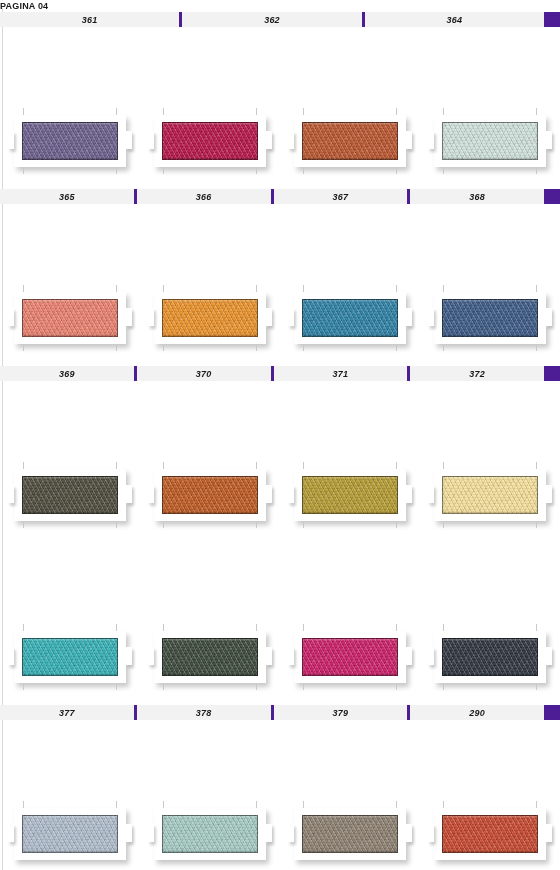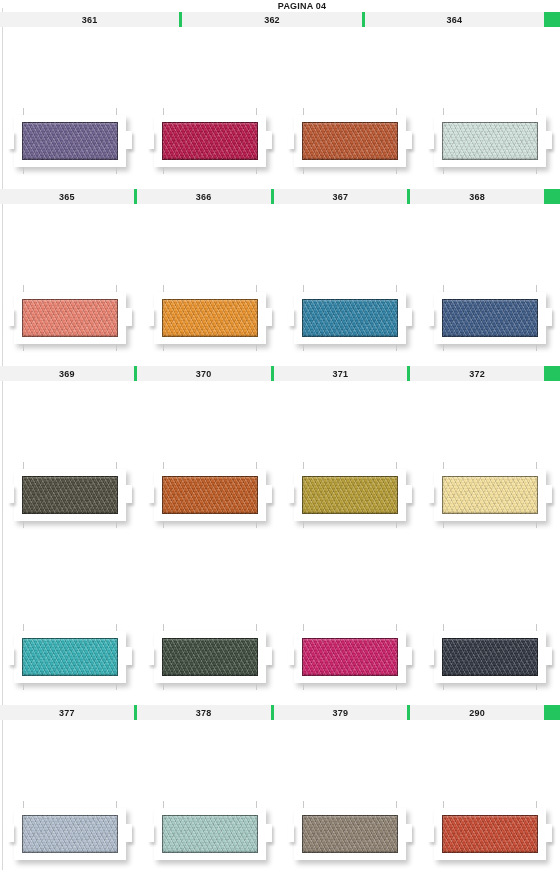--- a/index.html
+++ b/index.html
@@ -19,40 +19,40 @@
   .sheet-left-rule {
     position: absolute;
     left: 2px;
     top: 8px;
     bottom: 0;
     width: 1px;
     background: #d8d8d8;
   }
 
   .page-title {
-    text-align: center;
+    text-align: left;
     font-size: 9px;
     font-weight: bold;
     color: #1a1a1a;
     letter-spacing: .2px;
     line-height: 11px;
     padding-top: 1px;
     height: 11px;
-    padding-left: 44px;
   }
 
   .grid {
     position: relative;
   }
 
   
   .label-row {
     display: flex;
     height: 15px;
-    background: #22c55e;
+    background: #4c1d95;
+    font-style: italic;
   }
   .label-cell {
     flex: 1 1 0;
     background: #f2f2f2;
     margin-right: 3px;
     display: flex;
     align-items: center;
     justify-content: center;
     font-size: 9px;
     font-weight: bold;

